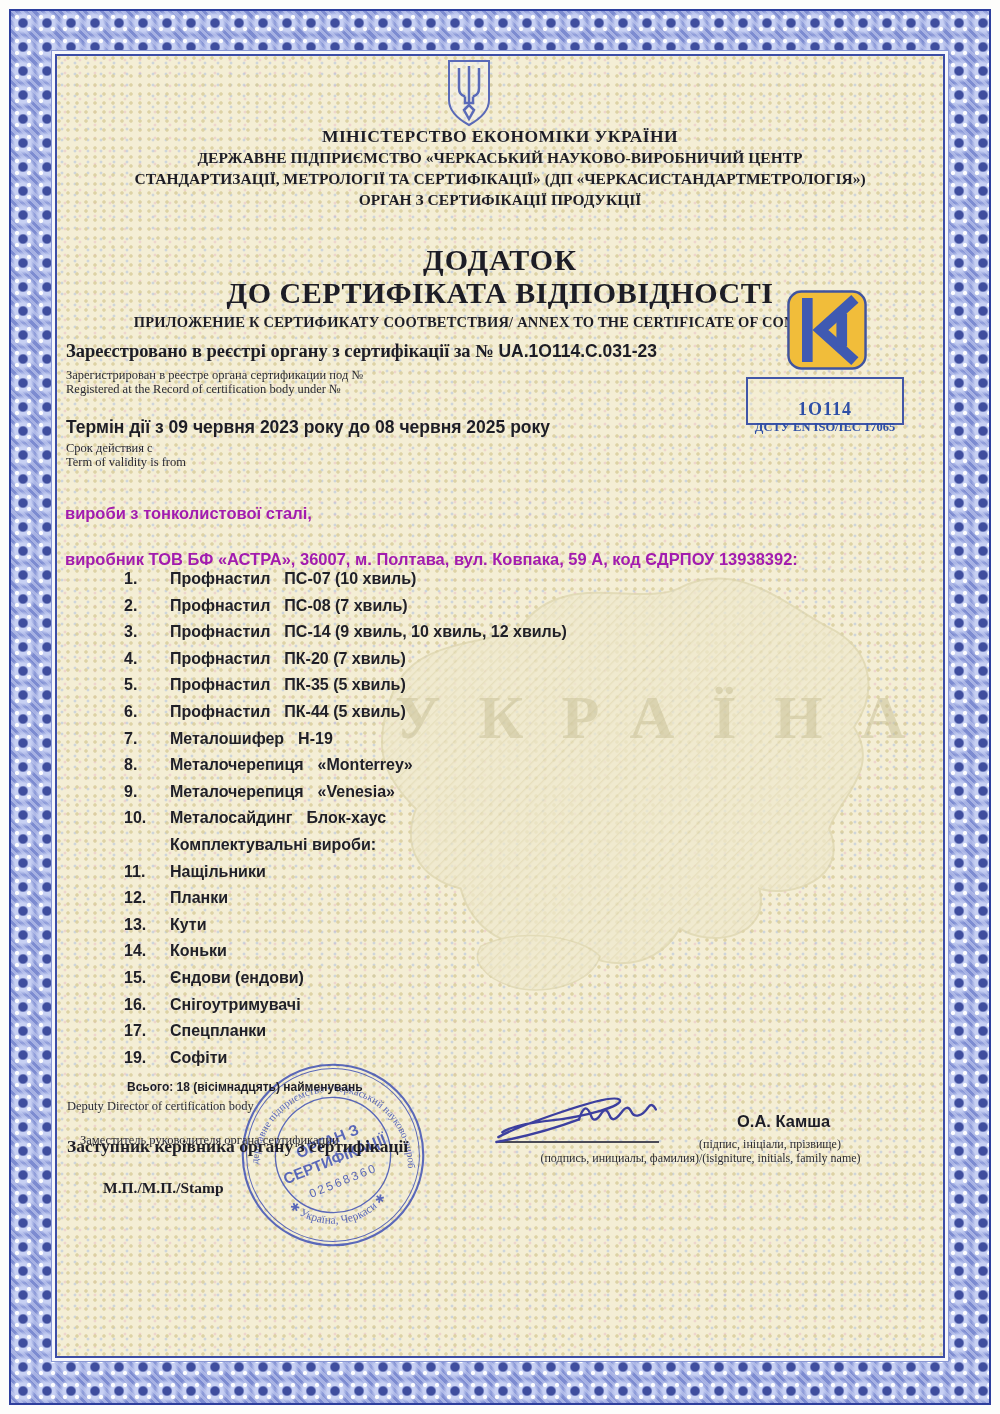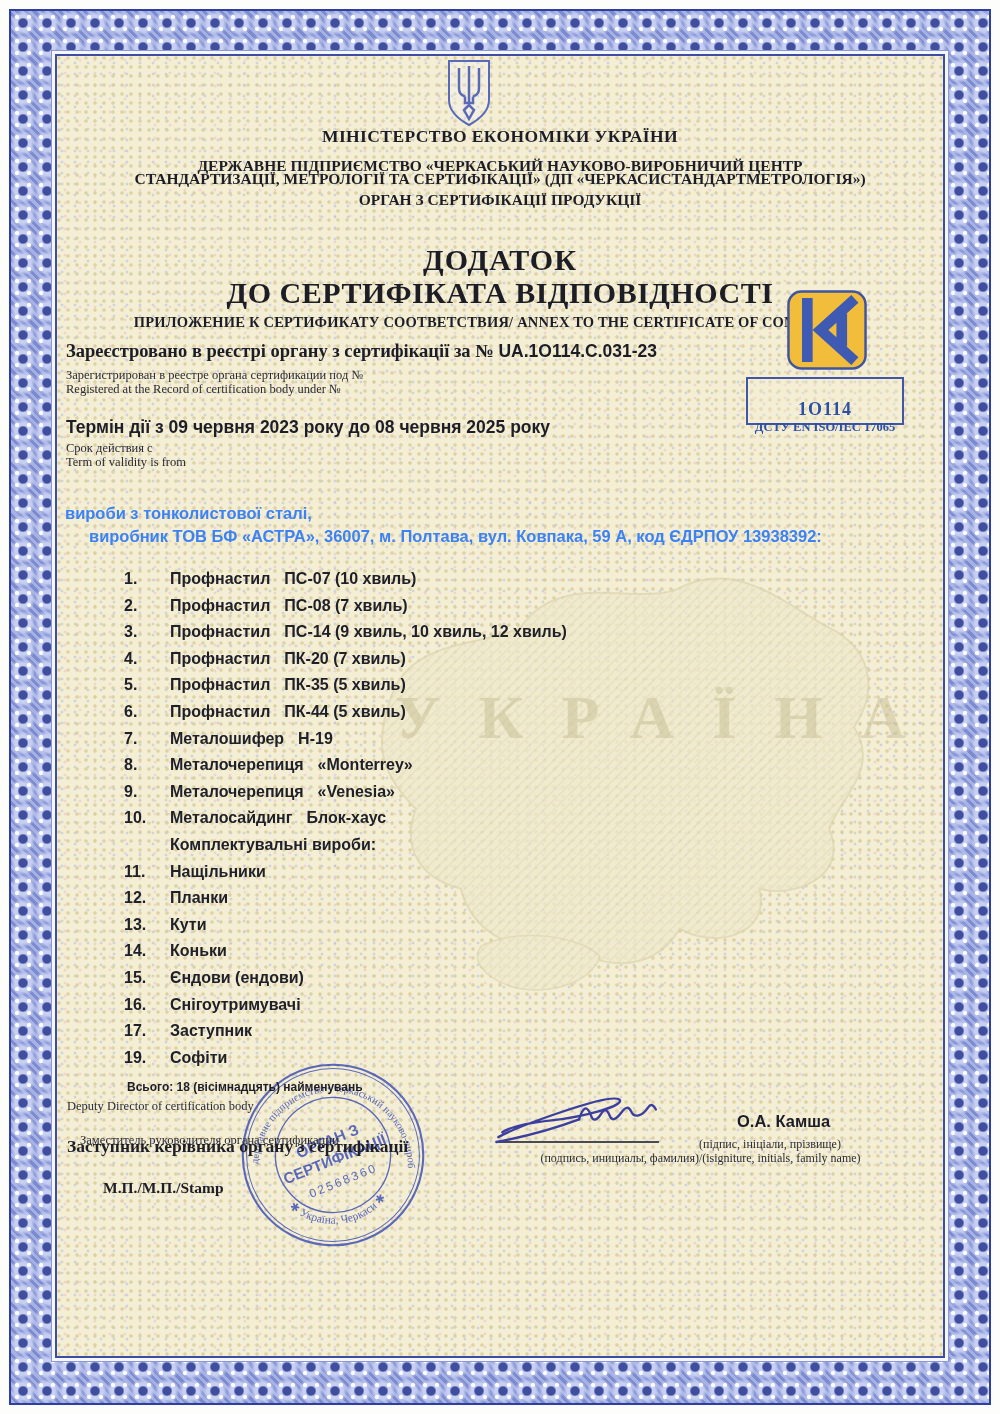--- a/index.html
+++ b/index.html
@@ -23,36 +23,36 @@
       radial-gradient(circle at 2px 2px, rgba(224,162,186,.32) 1px, rgba(224,162,186,0) 1.8px);
     background-size:9px 9px,13px 11px,15px 13px;
     background-position:0 0,3px 5px,6px 2px;}
   .content{position:absolute;inset:0;z-index:1;}
   .abs{position:absolute;}
   .ctr{left:60px;right:60px;text-align:center;}
   .serif{font-family:"Liberation Serif",serif;}
   .sans{font-family:"Liberation Sans",sans-serif;}
   .b{font-weight:bold;}
   .hdr1{top:126px;font-size:17.5px;letter-spacing:.4px;}
-  .hdr2{top:149px;font-size:15.5px;margin-top:8px;}
+  .hdr2{top:149px;font-size:15.5px;}
   .hdr3{top:170px;font-size:15.5px;}
   .hdr4{top:191px;font-size:15.5px;}
   .title1{top:243px;font-size:30px;letter-spacing:1px;}
   .title2{top:276px;font-size:30px;letter-spacing:.5px;}
   .title3{top:314px;font-size:14.5px;letter-spacing:.2px;}
   .reg-main{left:66px;top:341px;font-size:18.5px;}
   .reg-num{font-family:"Liberation Sans",sans-serif;font-size:17.5px;}
   .small-lbl{font-size:12.5px;color:#2a2a33;}
   .mark{left:786px;top:288px;width:82px;height:84px;z-index:2;}
   .code-box{left:746px;top:377px;width:154px;height:44px;border:2px solid #4156a8;
     text-align:center;color:#2e4fa6;z-index:2;background:rgba(244,238,213,.35);}
   .code-box .code{font-size:18px;font-weight:bold;letter-spacing:1px;margin-top:20px;}
   .code-box .std{font-size:12.5px;font-weight:bold;}
   .term-main{left:66px;top:417px;font-size:17.5px;}
-  .intro{left:65px;font-size:16.5px;color:#3b82f6;}
+  .intro{left:65px;font-size:16.5px;color:#a21caf;}
   .list{left:0;top:570px;right:0;}
   .row{display:flex;height:26.6px;align-items:baseline;
        font-family:"Liberation Sans",sans-serif;font-weight:bold;font-size:16px;color:#202028;}
   .row .num{position:relative;left:124px;width:46px;flex:none;}
   .row .label{position:relative;left:124px;}
   .row .spec{position:relative;left:124px;margin-left:14px;}
   .total{left:127px;top:1080px;font-size:12px;z-index:4;}
   .role-ua{left:67px;top:1108px;font-size:17.5px;z-index:4;margin-top:28px;}
   .role-ru{left:67px;top:1133px;z-index:4;margin-left:13px;}
   .role-en{left:67px;top:1099px;z-index:4;}
@@ -126,21 +126,21 @@
   <div class="abs serif code-box">
     <div class="code">1О114</div>
     <div class="std">ДСТУ EN ISO/IEC 17065</div>
   </div>
 
   <div class="abs sans b term-main">Термін дії з 09 червня 2023 року  до  08 червня 2025 року</div>
   <div class="abs serif small-lbl" style="left:66px;top:441px;">Срок действия с</div>
   <div class="abs serif small-lbl" style="left:66px;top:455px;">Term of validity is from</div>
 
   <div class="abs sans b intro" style="top:504px;">вироби з тонколистової сталі,</div>
-  <div class="abs sans b intro" style="top:527px;margin-left:24px;">виробник ТОВ БФ «АСТРА», 36007, м. Полтава, вул. Ковпака, 59 А, код ЄДРПОУ 13938392:</div>
+  <div class="abs sans b intro" style="top:550px;">виробник ТОВ БФ «АСТРА», 36007, м. Полтава, вул. Ковпака, 59 А, код ЄДРПОУ 13938392:</div>
 
   <div class="abs list">
 
       <div class="row">
         <span class="num">1.</span>
         <span class="label">Профнастил</span>
         <span class="spec">ПС-07 (10 хвиль)</span>
       </div>
 
       <div class="row">
@@ -234,21 +234,21 @@
       </div>
 
       <div class="row">
         <span class="num">16.</span>
         <span class="label">Снігоутримувачі</span>
         <span class="spec"></span>
       </div>
 
       <div class="row">
         <span class="num">17.</span>
-        <span class="label">Заступник</span>
+        <span class="label">Спецпланки</span>
         <span class="spec"></span>
       </div>
 
       <div class="row">
         <span class="num">19.</span>
         <span class="label">Софіти</span>
         <span class="spec"></span>
       </div>
     </div>
 

